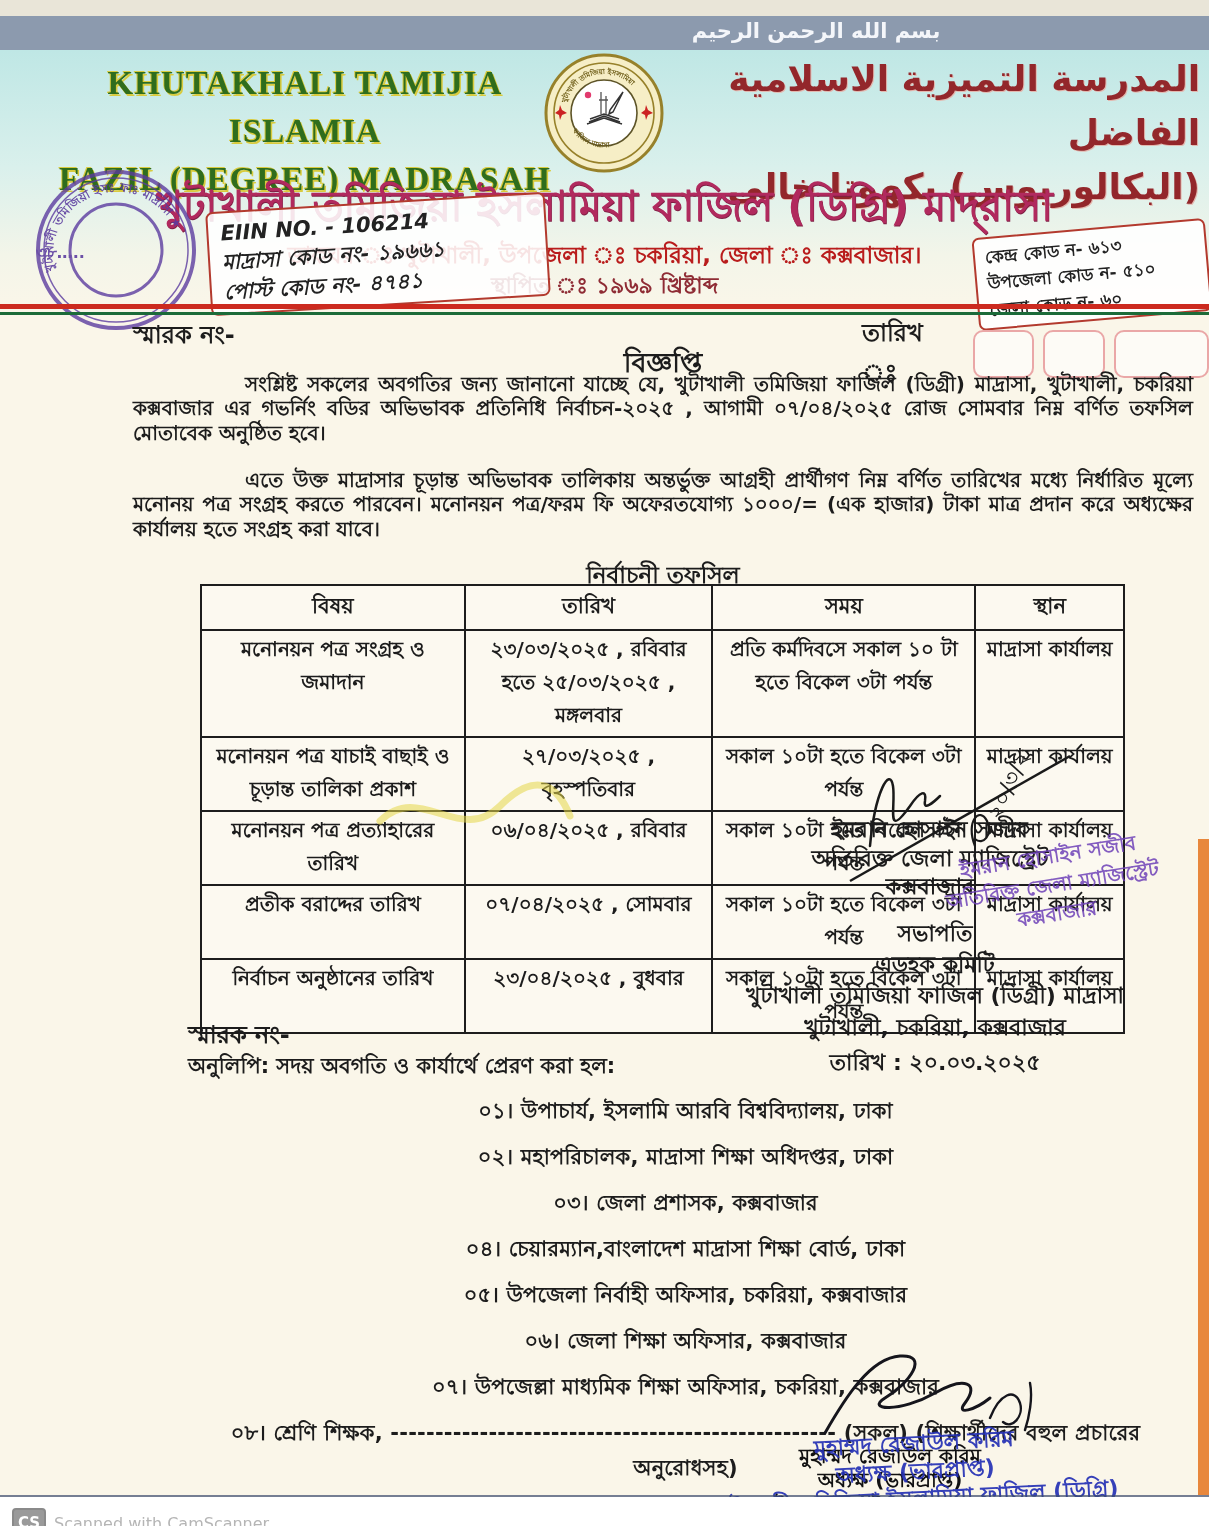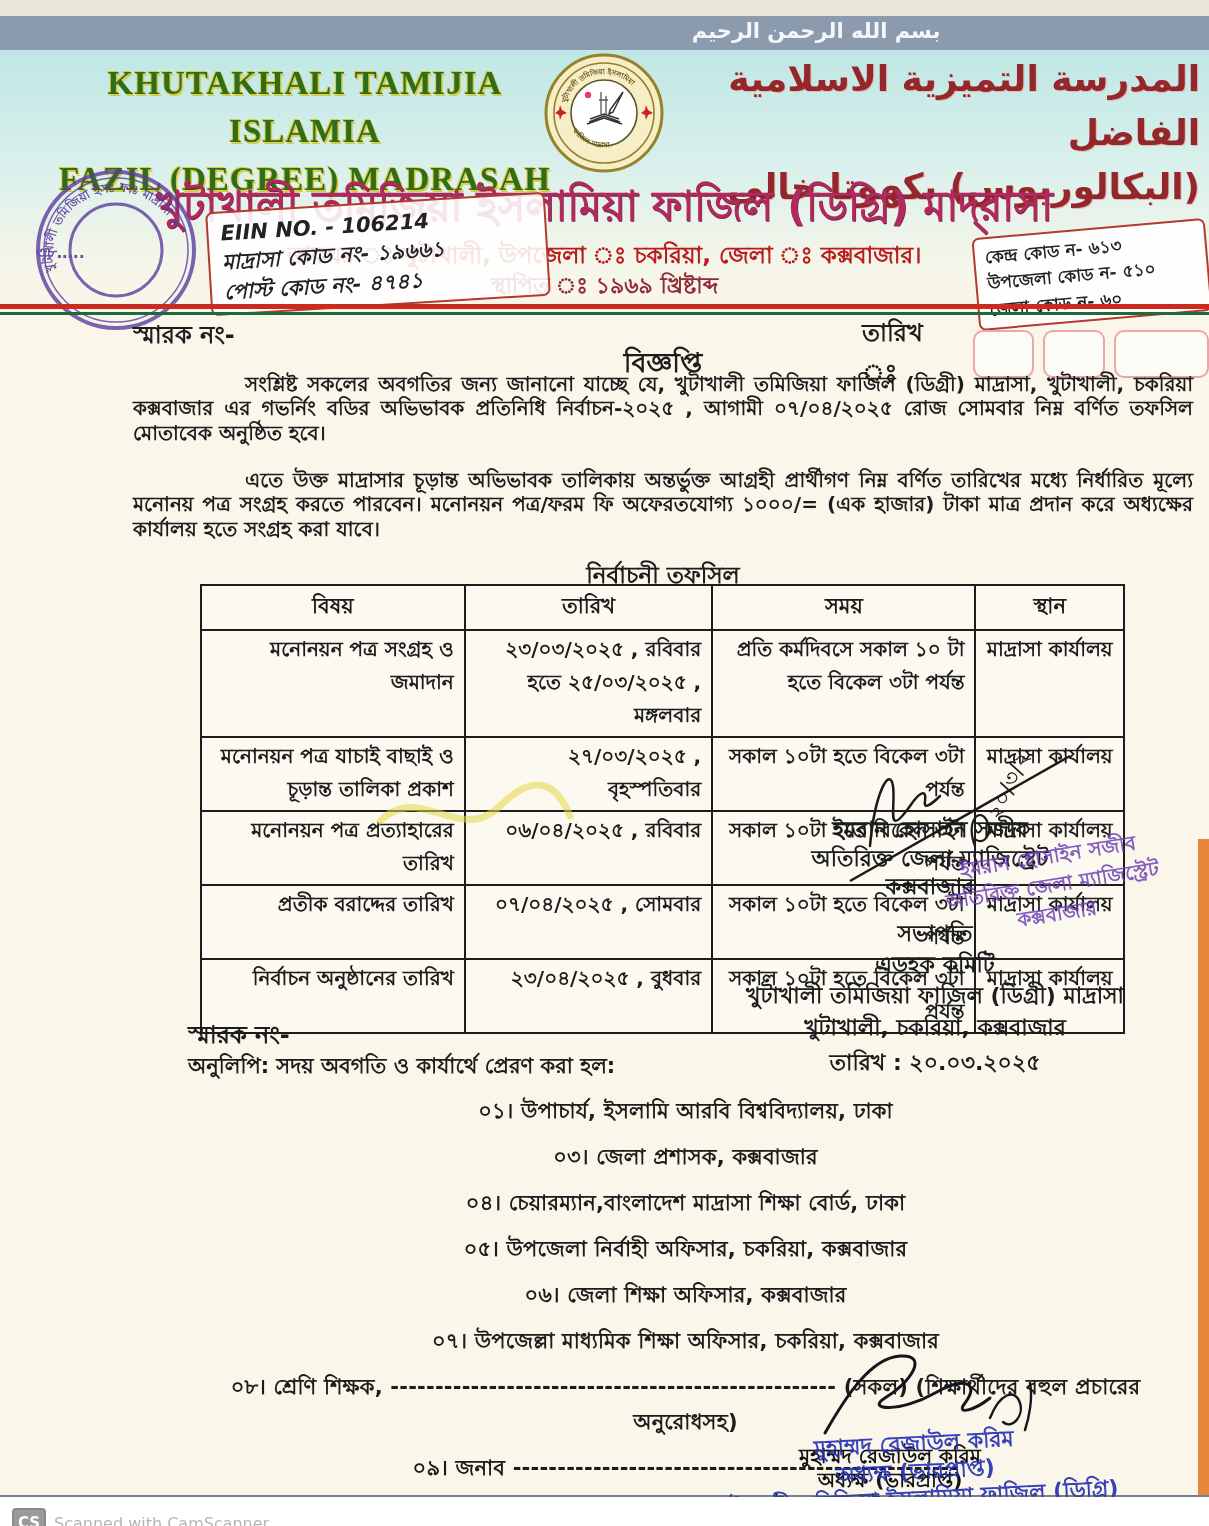--- a/index.html
+++ b/index.html
@@ -45,21 +45,21 @@
   .db1,.db2{width:58px;} .db3{width:92px;}
   .noticetitle{position:absolute;top:326px;left:133px;width:1060px;text-align:center;
     font-size:27px;font-weight:bold;}
   .para{position:absolute;left:133px;width:1060px;text-align:justify;
     font-size:20px;font-weight:bold;line-height:1.22;text-indent:112px;}
   .para1{top:356px;} .para2{top:452px;}
   .tabletitle{position:absolute;top:541px;left:133px;width:1060px;text-align:center;
     font-size:23px;font-weight:bold;}
   table.sched{position:absolute;top:568px;left:200px;width:925px;border-collapse:collapse;
     font-size:20px;font-weight:bold;background:rgba(255,255,255,.35);padding-left:48px;}
-  table.sched th,table.sched td{border:2px solid #1d1d1d;padding:3px 10px;vertical-align:top;text-align:right;}
+  table.sched th,table.sched td{border:2px solid #1d1d1d;padding:3px 10px;vertical-align:top;text-align:center;}
   table.sched th{text-align:center;font-size:21px;padding:4px 6px;}
   table.sched td:nth-child(2){width:245px;}
   table.sched td:nth-child(3){width:272px;}
   table.sched td:nth-child(4){width:138px;text-align:center;}
   table.sched td:nth-child(1){width:270px;}
   
   .sig-svg{position:absolute;}
   .mag-block{position:absolute;top:800px;left:755px;width:350px;text-align:center;
     font-size:22px;font-weight:bold;line-height:1.3;}
   .mag-stamp{position:absolute;top:826px;left:930px;width:245px;text-align:center;
@@ -234,20 +234,21 @@
     <div>খুটাখালী তমিজিয়া ফাজিল (ডিগ্রী) মাদ্রাসা</div>
     <div>খুটাখালী, চকরিয়া, কক্সবাজার</div>
     <div class="chair-date">তারিখ : ২০.০৩.২০২৫</div>
   </div>
 
   <div class="memo2">স্মারক নং-</div>
   <div class="dist">
     <div class="dist-head">অনুলিপি: সদয় অবগতি ও কার্যার্থে প্রেরণ করা হল:</div>
     <div>
         <div class="dist-item">০১। উপাচার্য, ইসলামি আরবি বিশ্ববিদ্যালয়, ঢাকা</div>
+        <div class="dist-item">০২। মহাপরিচালক, মাদ্রাসা শিক্ষা অধিদপ্তর, ঢাকা</div>
         <div class="dist-item">০৩। জেলা প্রশাসক, কক্সবাজার</div>
         <div class="dist-item">০৪। চেয়ারম্যান,বাংলাদেশ মাদ্রাসা শিক্ষা বোর্ড, ঢাকা</div>
         <div class="dist-item">০৫। উপজেলা নির্বাহী অফিসার, চকরিয়া, কক্সবাজার</div>
         <div class="dist-item">০৬। জেলা শিক্ষা অফিসার, কক্সবাজার</div>
         <div class="dist-item">০৭। উপজেল্লা মাধ্যমিক শিক্ষা অফিসার, চকরিয়া, কক্সবাজার</div>
         <div class="dist-item">০৮। শ্রেণি শিক্ষক, -------------------------------------------------- (সকল) (শিক্ষার্থীদের বহুল প্রচারের অনুরোধসহ)</div>
         <div class="dist-item">০৯। জনাব --------------------------------------------------</div>
       </div>
   </div>
 

